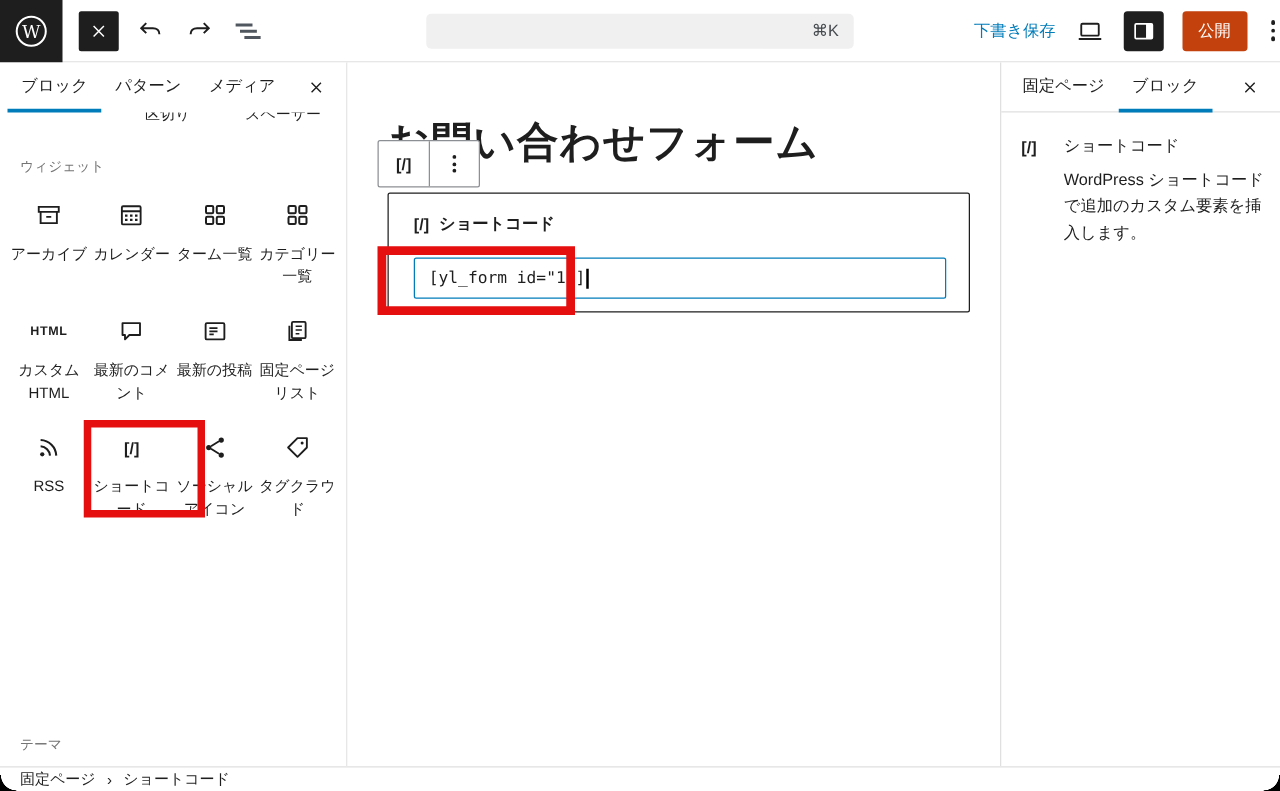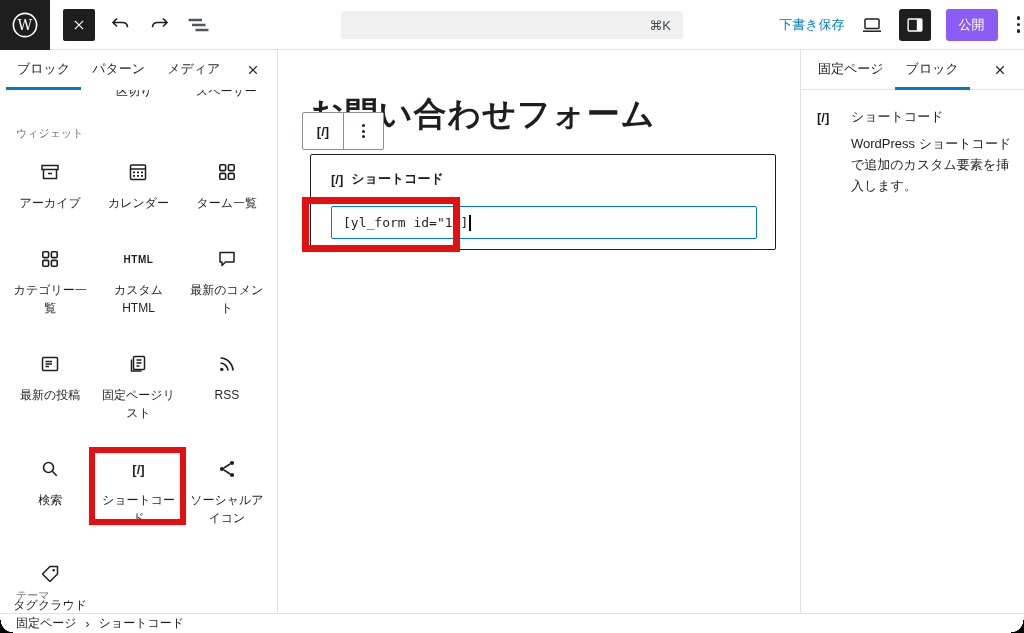--- a/index.html
+++ b/index.html
@@ -19,41 +19,41 @@
   .hicon { width:24px; height:24px; margin-left:14px; }
   .doc-pill { position:absolute; left:50%; top:11px; transform:translateX(-50%);
     width:342px; height:28px; background:#f0f0f1; border-radius:4px; display:flex;
     align-items:center; justify-content:center; cursor:pointer; }
   .doc-pill .doc-title { font-size:13px; color:#1e1e1e; }
   .doc-pill .kbd { position:absolute; right:12px; font-size:13px; color:#44494d; }
   .header-right { margin-left:auto; display:flex; align-items:center; gap:15px;
     padding-right:0; }
   .save-draft { font-size:13px; color:#007cba; background:none; border:none; cursor:pointer; }
   .toggle-sidebar { width:32px; height:32px; background:#1e1e1e; border-radius:3px; }
-  .publish { height:32px; padding:0 13px; background:#8b5cf6; color:#fff;
+  .publish { height:32px; padding:0 13px; background:#c2410c; color:#fff;
     font-size:13px; border:none; border-radius:3px; cursor:pointer; }
   .kebab { display:flex; flex-direction:column; gap:3px; padding:4px; }
   .kebab i { width:3.5px; height:3.5px; border-radius:50%; background:#1e1e1e; }
   .kebab.small i { width:3px; height:3px; }
 
   
   .left-panel { position:absolute; top:50px; left:0; width:278px; height:563px;
     background:#fff; border-right:1px solid #e0e0e0; overflow:hidden; }
   .panel-tabs { display:flex; align-items:stretch; height:40px; padding-left:6px; }
   .ptab { height:40px; display:flex; align-items:center; padding:0 11px;
     font-size:13px; color:#1e1e1e; background:none; border:none;
     border-bottom:3px solid transparent; cursor:pointer; }
   .ptab.active { border-bottom-color:#007cba; }
   .panel-close { margin-left:auto; margin-right:10px; width:28px; }
   .clip-row { position:relative; height:10px; overflow:hidden; }
   .clip-row span { position:absolute; top:-7px; font-size:12px; color:#1e1e1e;text-align:right; }
   .clip-a { left:116px; } .clip-b { left:196px; }
   .section-label { margin:26px 0 0 16px; font-size:11px; color:#757575; }
-  .widget-grid { display:grid; grid-template-columns:repeat(3,1fr);
-    padding:6px 6px 0 6px; row-gap:14px; }
+  .widget-grid { display:grid; grid-template-columns:repeat(4,1fr);
+    padding:6px 6px 0 6px; row-gap:2px; }
   .witem { position:relative; display:flex; flex-direction:column; align-items:center;
     padding:12px 2px 8px 2px; cursor:pointer; background:none; border:none; }
   .wicon { height:26px; display:flex; align-items:center; justify-content:center;
     margin-bottom:9px; font-weight:bold; color:#1e1e1e; }
   .wicon.texty { font-size:10px; letter-spacing:.5px; }
   .wicon.brackets { font-size:13px; }
   .wlabel { font-size:12px; line-height:1.5; text-align:center; max-width:88px; color:#1e1e1e; }
   .theme-label { position:absolute; left:16px; top:538px; font-size:11px; color:#757575; }
   .redbox1 { position:absolute; left:-5px; top:3px; width:97px; height:78px;
     border:6px solid #e60f0f; pointer-events:none; z-index:5; }
@@ -272,29 +272,20 @@
       <button class="witem">
         <span class="wicon">
           <svg class="ic" width="24" height="24" viewBox="0 0 24 24">
               <path d="M5.5 6 a13 13 0 0 1 12.5 12.5 M5.5 11 a8 8 0 0 1 7.5 7.5" fill="none" stroke="#1e1e1e" stroke-width="1.7"></path>
               <circle cx="6.8" cy="17.4" r="1.7" fill="#1e1e1e"></circle>
             </svg>
         </span>
         <span class="wlabel">RSS</span>
       </button>
 
-      <button class="witem">
-        <span class="wicon">
-          <svg class="ic" width="24" height="24" viewBox="0 0 24 24">
-              <circle cx="10.5" cy="10.5" r="5" fill="none" stroke="#1e1e1e" stroke-width="1.6"></circle>
-              <path d="M14.3 14.3 L18.7 18.7" stroke="#1e1e1e" stroke-width="1.6"></path>
-            </svg>
-        </span>
-        <span class="wlabel">検索</span>
-      </button>
 
       <button class="witem">
         <span class="wicon brackets">[/]</span>
         <span class="wlabel">ショートコード</span>
         <span class="redbox1"></span>
       </button>
 
       <button class="witem">
         <span class="wicon">
           <svg class="ic" width="24" height="24" viewBox="0 0 24 24">

